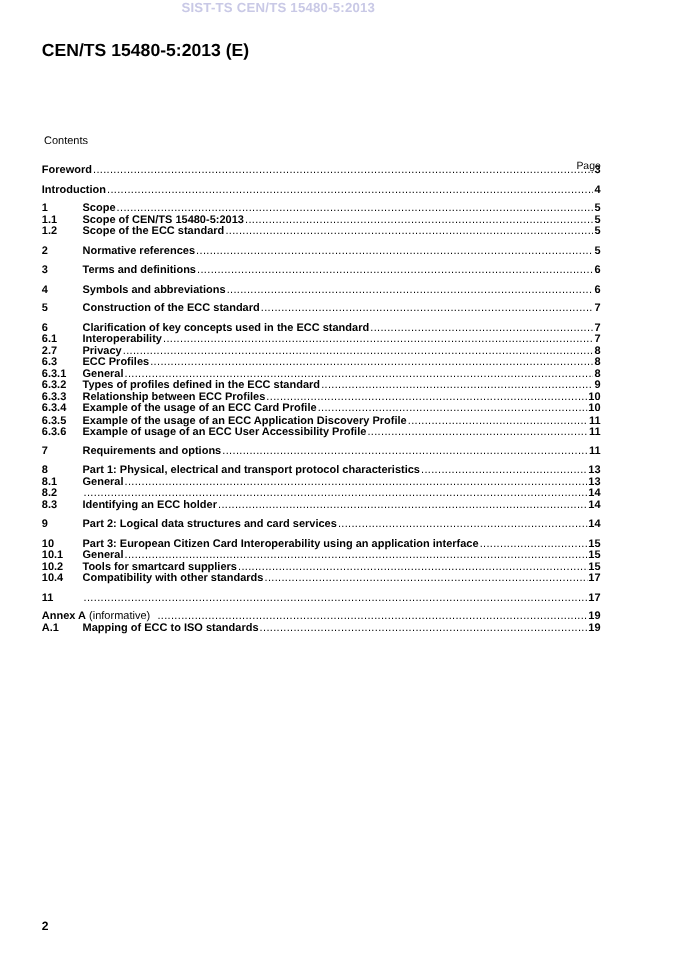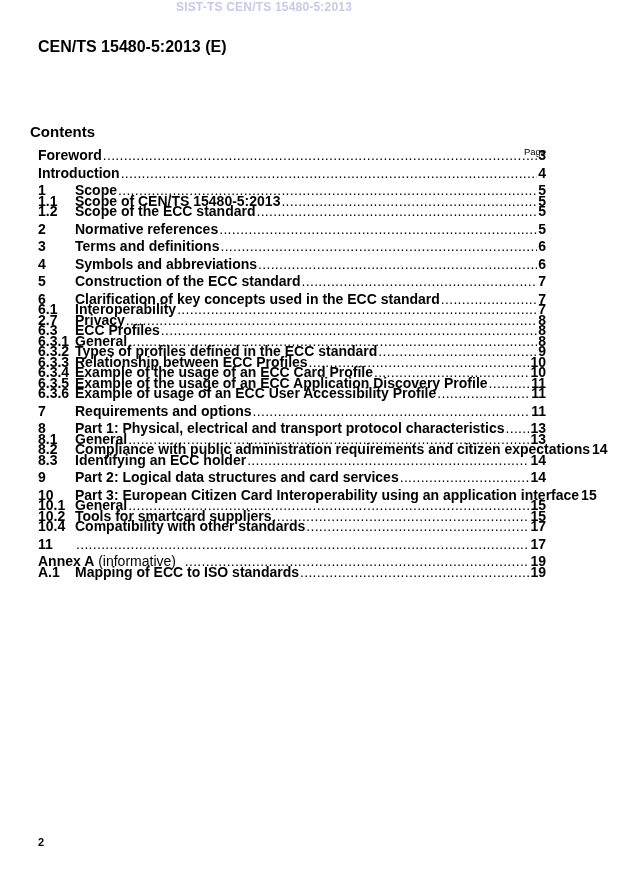--- a/index.html
+++ b/index.html
@@ -1,23 +1,23 @@
 <!DOCTYPE html>
 <html><head>
 <meta charset="utf-8">
 <style>
   html, body { margin:0; padding:0; background:#ffffff; }
   body { width:620px; height:877px; position:relative; overflow:hidden;
          font-family:"Liberation Sans", sans-serif; color:#000; }
-  .watermark { position:absolute; top:0; left:12px; width:504px; text-align:center;
+  .watermark { position:absolute; top:0; left:1px; width:504px; text-align:center;
                font-size:12px; font-weight:bold; color:#c9c9e6; top:0px; letter-spacing:0.2px; }
   .doc-id { position:absolute; left:38px; top:38px; font-size:16px; font-weight:bold; }
-  .contents-title { position:absolute; left:30px; top:123px; font-size:15px; font-weight:bold; }
+  .contents-title { position:absolute; left:40px; top:123px; font-size:10px; font-weight:normal; }
   .page-label { position:absolute; left:524px; top:146px; font-size:9.5px; }
-  .toc { position:absolute; left:38px; top:150px; width:508px; font-size:14px; font-weight:bold; }
+  .toc { position:absolute; left:38px; top:150px; width:508px; font-size:10px; font-weight:bold; }
   .row { display:flex; align-items:baseline; height:10.5px; line-height:10.5px; white-space:nowrap; }
   .row.gap { margin-top:7px; }
   .num { width:37px; flex:none; }
   .title { flex:none; }
   .informative { font-weight:normal; }
   .dots { flex:1 1 auto; overflow:hidden; letter-spacing:0.3px; margin:0 1px; font-weight:normal; }
   .dots::after { content:"..................................................................................................................................................................................................................................................."; }
   .pg { flex:none; text-align:right; }
   .footer-page { position:absolute; left:38px; top:836px; font-size:11px; font-weight:bold; }
 </style>
@@ -156,21 +156,20 @@
       <span class="pg">13</span>
     </div>
     <div class="row">
       <span class="num">8.1</span>
       <span class="title">General</span>
       <span class="dots"></span>
       <span class="pg">13</span>
     </div>
     <div class="row">
       <span class="num">8.2</span>
-      <span class="title">Compliance with public administration requirements and citizen expectations</span>
       <span class="dots"></span>
       <span class="pg">14</span>
     </div>
     <div class="row">
       <span class="num">8.3</span>
       <span class="title">Identifying an ECC holder</span>
       <span class="dots"></span>
       <span class="pg">14</span>
     </div>
     <div class="row gap">

